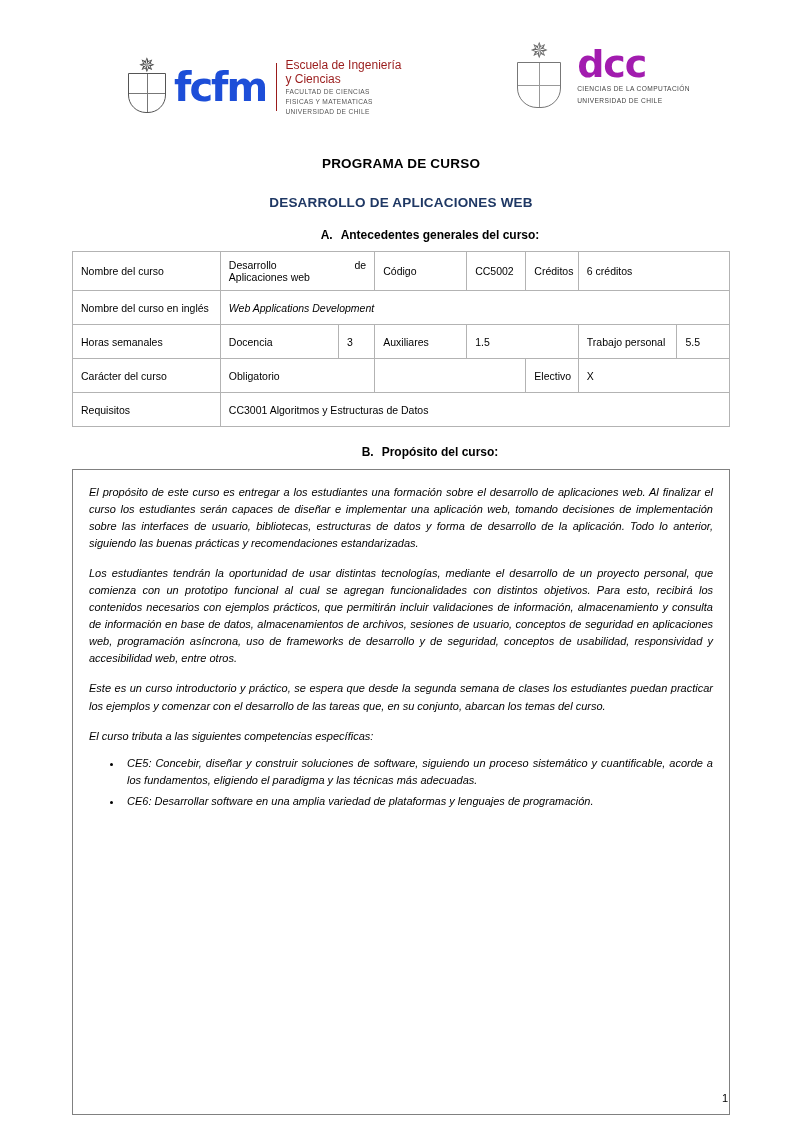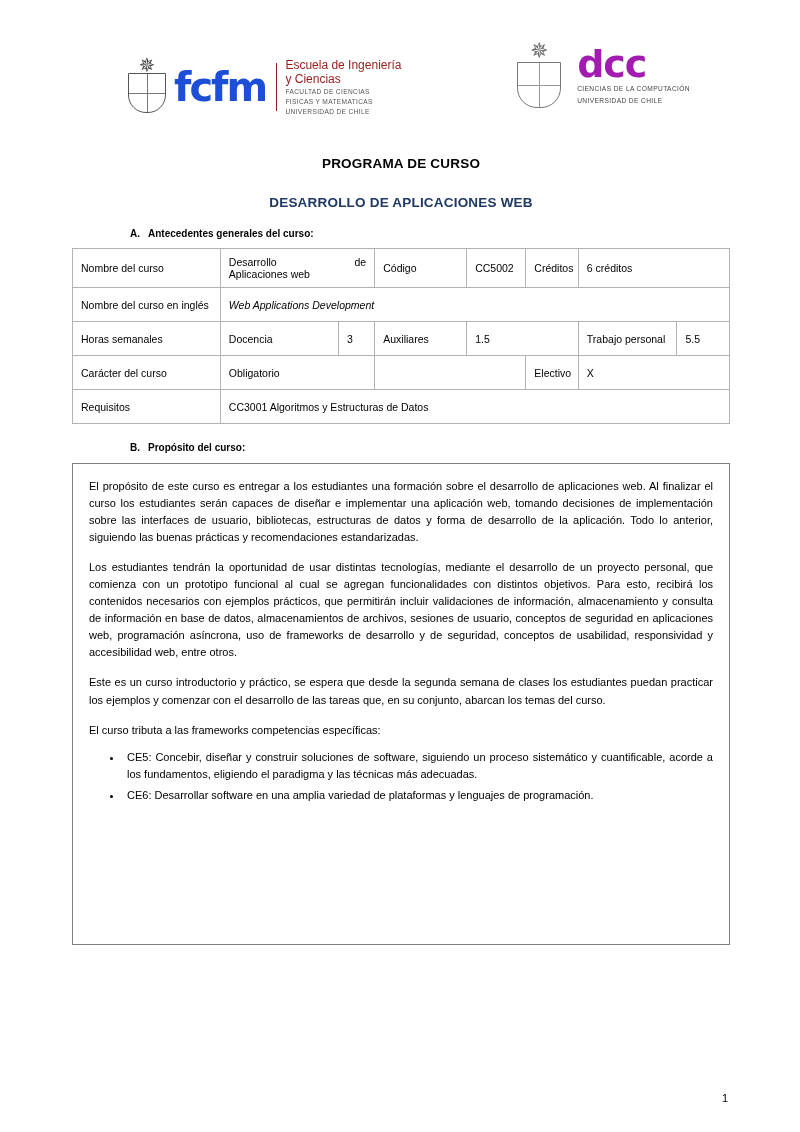--- a/index.html
+++ b/index.html
@@ -186,22 +186,23 @@
     text-align: center;
     font-weight: bold;
     font-size: 13.5px;
     color: #1f3864;
     margin-top: 24px;
     letter-spacing: .2px;
   }
 
   .section-head {
     font-weight: bold;
-    font-size: 10px;
+    font-size: 12px;
     margin: 18px 0 9px 58px;
+    text-align: center;
   }
   .section-head .letter { margin-right: 8px; }
 
   
   table.info {
     width: 100%;
     border-collapse: collapse;
     font-size: 10.5px;
     table-layout: fixed;
   }
@@ -220,21 +221,22 @@
   .center { }
 
   
   .purpose-box {
     border: 1px solid #808080;
     margin-top: 10px;
     padding: 14px 16px 16px 16px;
     font-size: 11px;
     line-height: 1.55;
     text-align: justify;
-    height: 482px;
+    height: 646px;
+    font-style: italic;
   }
   .purpose-box p { margin: 0 0 13px 0; }
   .purpose-box p.last { margin-bottom: 10px; }
   ul.comp {
     margin: 6px 0 0 0;
     padding-left: 34px;
   }
   ul.comp li {
     margin-bottom: 4px;
     text-align: justify;
@@ -345,21 +347,21 @@
   </table>
 
   <div class="section-head">
     <span class="letter">B.</span><span>Propósito del curso:</span>
   </div>
 
   <div class="purpose-box">
     <p>El propósito de este curso es entregar a los estudiantes una formación sobre el desarrollo de aplicaciones web. Al finalizar el curso los estudiantes serán capaces de diseñar e implementar una aplicación web, tomando decisiones de implementación sobre las interfaces de usuario, bibliotecas, estructuras de datos y forma de desarrollo de la aplicación. Todo lo anterior, siguiendo las buenas prácticas y recomendaciones estandarizadas.</p>
     <p>Los estudiantes tendrán la oportunidad de usar distintas tecnologías, mediante el desarrollo de un proyecto personal, que comienza con un prototipo funcional al cual se agregan funcionalidades con distintos objetivos. Para esto, recibirá los contenidos necesarios con ejemplos prácticos, que permitirán incluir validaciones de información, almacenamiento y consulta de información en base de datos, almacenamientos de archivos, sesiones de usuario, conceptos de seguridad en aplicaciones web, programación asíncrona, uso de frameworks de desarrollo y de seguridad, conceptos de usabilidad, responsividad y accesibilidad web, entre otros.</p>
     <p>Este es un curso introductorio y práctico, se espera que desde la segunda semana de clases los estudiantes puedan practicar los ejemplos y comenzar con el desarrollo de las tareas que, en su conjunto, abarcan los temas del curso.</p>
-    <p class="last">El curso tributa a las frameworks competencias específicas:</p>
+    <p class="last">El curso tributa a las siguientes competencias específicas:</p>
     <ul class="comp">
       <li>CE5: Concebir, diseñar y construir soluciones de software, siguiendo un proceso sistemático y cuantificable, acorde a los fundamentos, eligiendo el paradigma y las técnicas más adecuadas.</li>
       <li>CE6: Desarrollar software en una amplia variedad de plataformas y lenguajes de programación.</li>
     </ul>
   </div>
 
   <div class="page-number">1</div>
 </div>
 
 </body></html>

